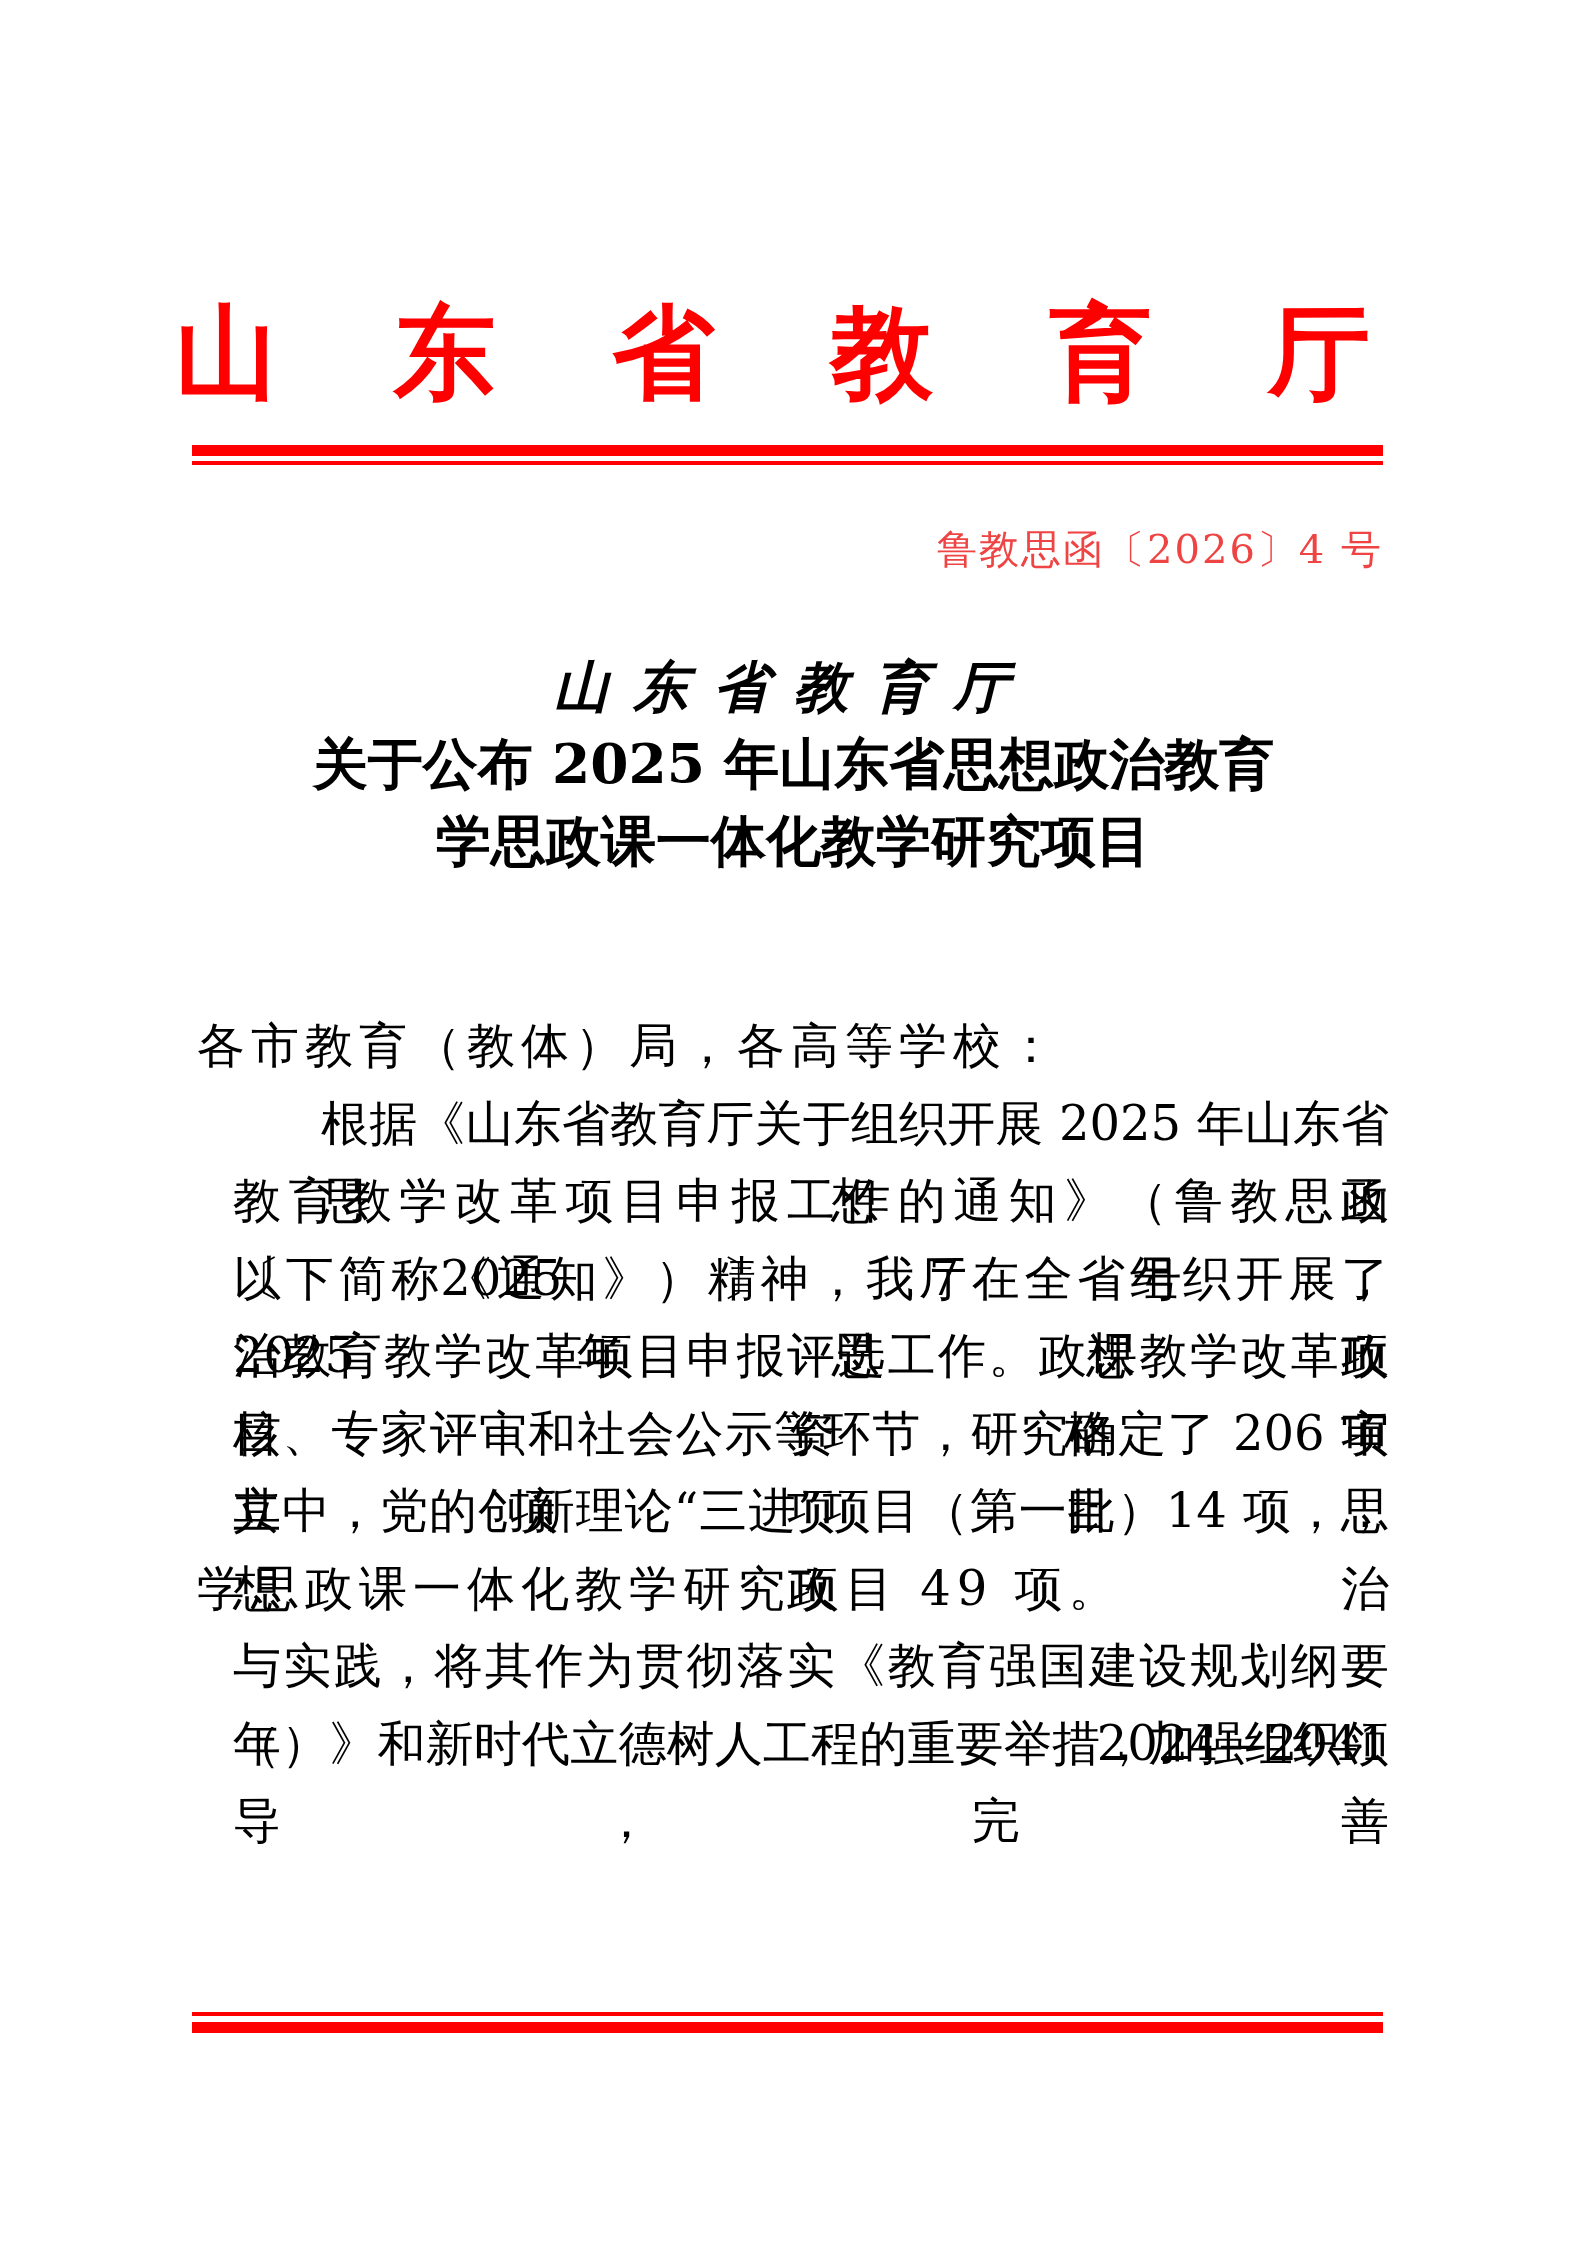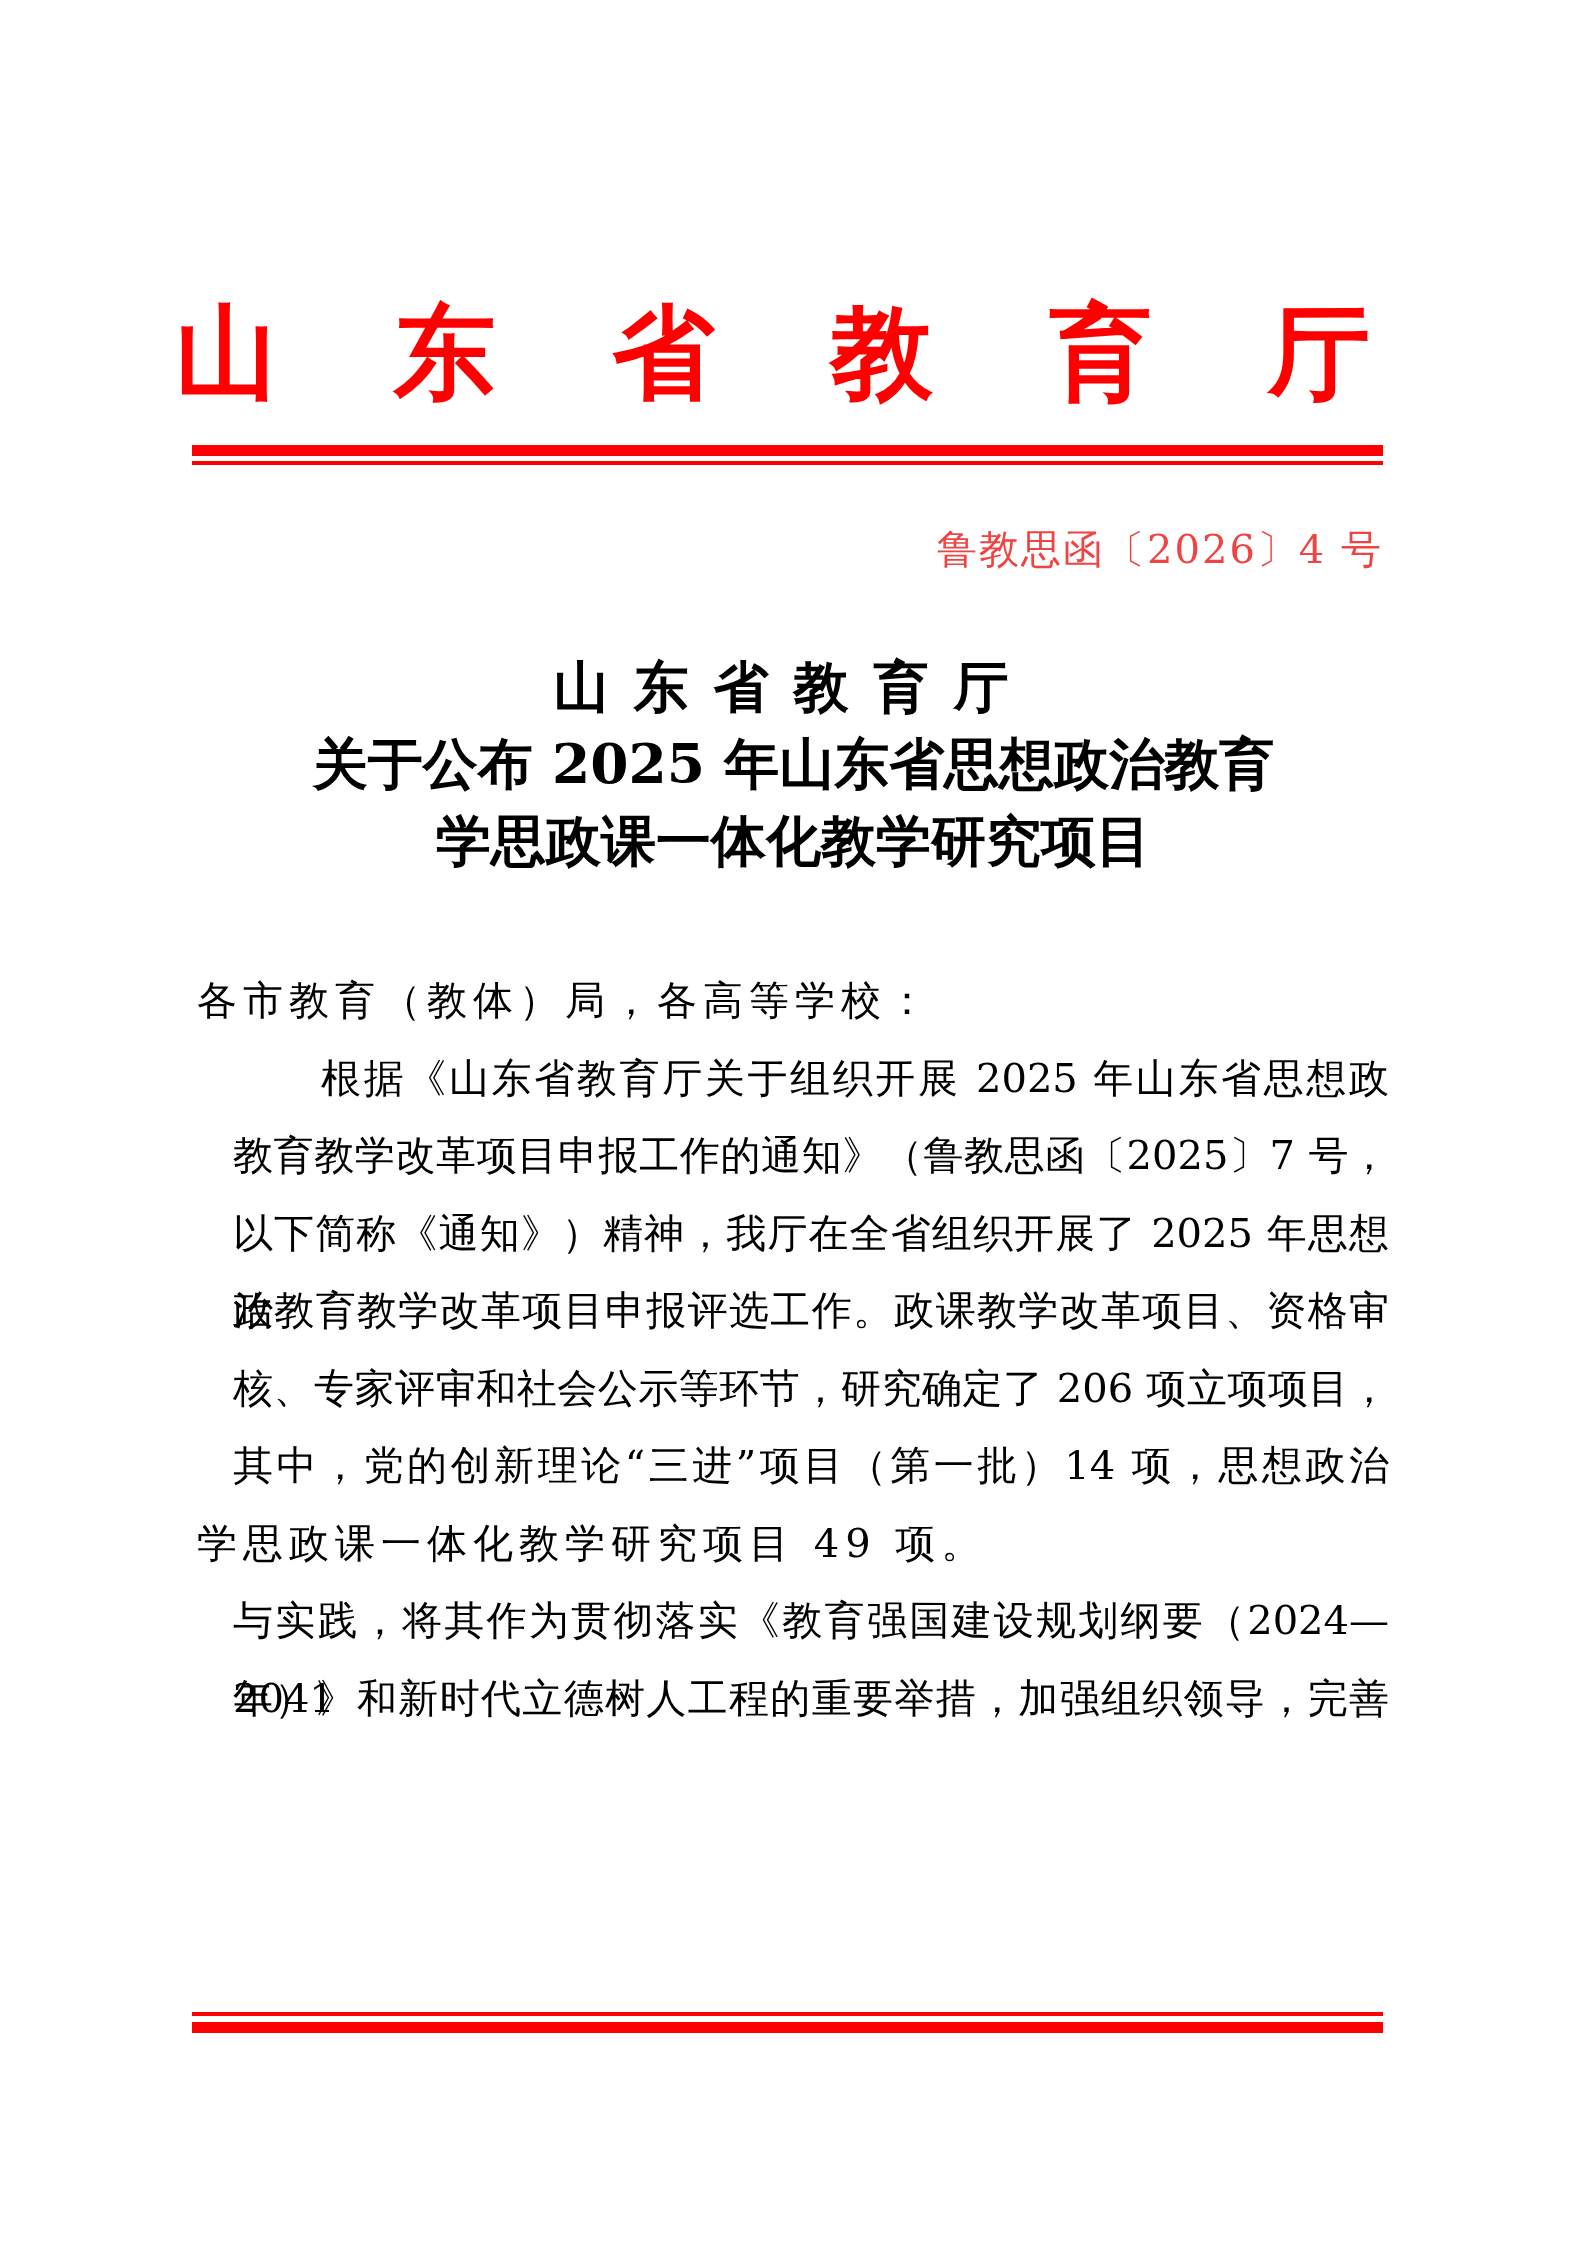--- a/index.html
+++ b/index.html
@@ -61,29 +61,29 @@
     top: 648px;
     left: 0;
     width: 100%;
     text-align: center;
     font-weight: bold;
     font-size: 55px;
     line-height: 77px;
     color: #000000;
   }
   .doc-title .t-line { height: 77px; white-space: nowrap; }
-  .doc-title .t-line.spread { letter-spacing: 25px; }
+  .doc-title .t-line.spread { letter-spacing: 25px; font-style: italic; }
 
   
   .body-text {
     position: absolute;
-    top: 962px;
+    top: 1007px;
     left: 197px;
     width: 1192px;
-    font-size: 40px;
+    font-size: 48px;
     color: #000000;
   }
   .b-line {
     height: 77.5px;
     line-height: 77.5px;
     white-space: nowrap;
     overflow: visible;
   }
   .b-line.justify {
     white-space: normal;

